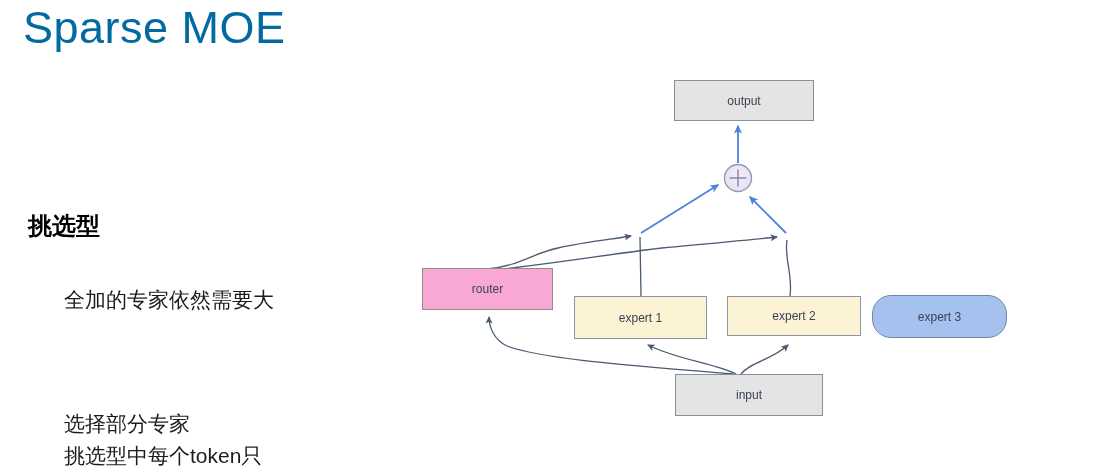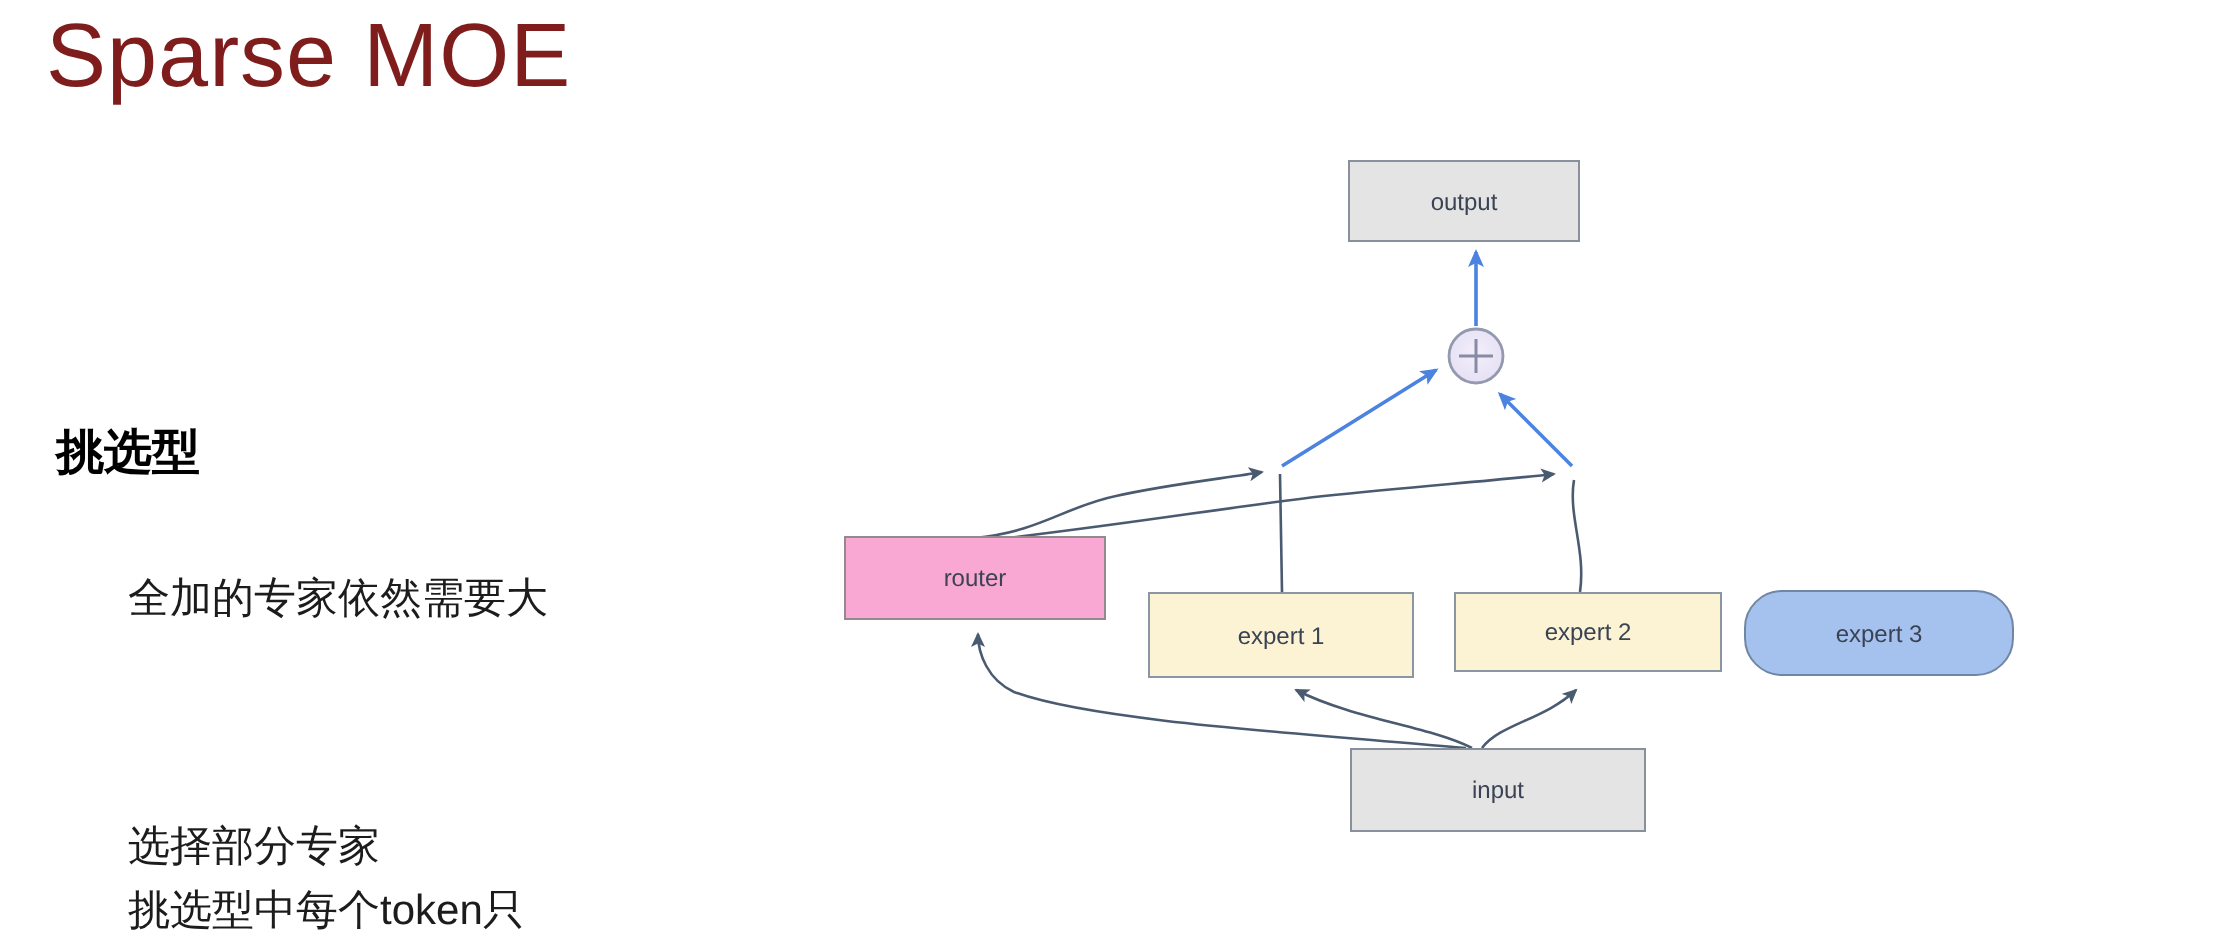--- a/index.html
+++ b/index.html
@@ -8,21 +8,21 @@
     background: #ffffff;
     font-family: "Liberation Sans", sans-serif;
     overflow: hidden;
   }
   .slide { position: relative; width: 1116px; height: 471px; }
 
   .title {
     position: absolute; left: 23px; top: 2px;
     margin: 0;
     font-size: 45px; font-weight: 200; letter-spacing: 0.5px;
-    color: #7f1d1d;
+    color: #0369a1;
     font-family: "Liberation Sans", sans-serif;
   }
 
   .left-heading {
     position: absolute; left: 28px; top: 210px;
     font-size: 24px; font-weight: 700; color: #000000; font-family: Liberation Serif, serif;
   }
   .para {
     position: absolute; left: 28px;
     font-size: 21px; line-height: 32px; color: #1c1c1c; margin-left: 36px;
@@ -37,21 +37,21 @@
     width: 1116px; height: 471px;
     pointer-events: none;
   }
   .node {
     position: absolute; box-sizing: border-box;
     display: flex; align-items: center; justify-content: center;
     font-size: 12px; color: #3a4354;
     border: 1.5px solid #87909b;
     background: #e4e4e4;
   }
-  .node-output  { left: 674px; top: 80px;  width: 116px; height: 41px; text-align: right; }
+  .node-output  { left: 674px; top: 80px;  width: 140px; height: 41px; text-align: right; }
   .node-input   { left: 675px; top: 374px; width: 148px; height: 42px; }
   .node-router  { left: 422px; top: 268px; width: 131px; height: 42px; background: #f9a8d4; border-color: #948a8c; }
   .node-expert1 { left: 574px; top: 296px; width: 133px; height: 43px; background: #fcf2d4; border-color: #8b96a3; }
   .node-expert2 { left: 727px; top: 296px; width: 134px; height: 40px; background: #fcf2d4; border-color: #8b96a3; }
   .node-expert3 { left: 872px; top: 295px; width: 135px; height: 43px; background: #a5c2ef; border-color: #7186a5; border-radius: 19px; }
 </style>
 </head>
 <body>
 
 <div class="slide">

